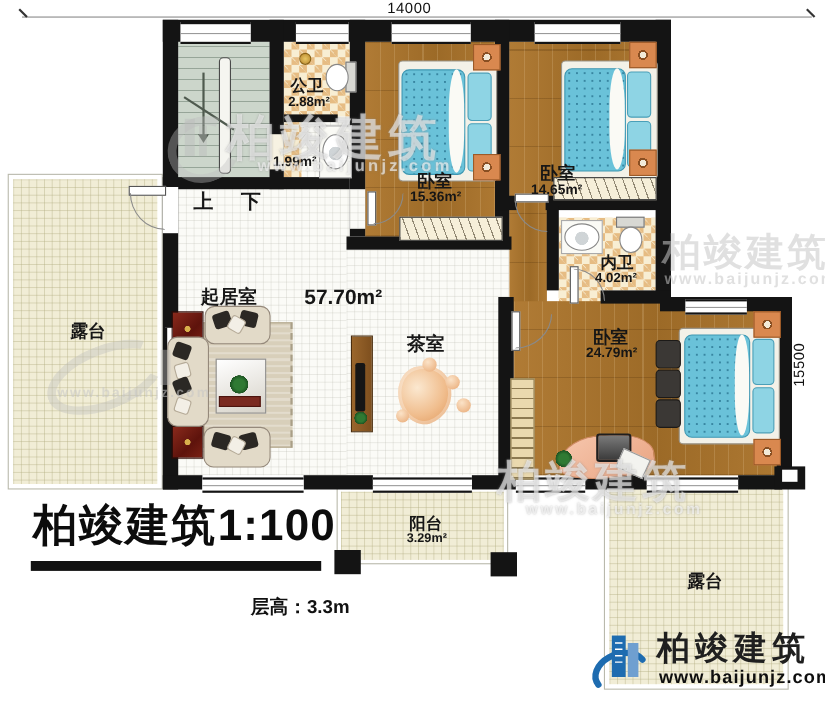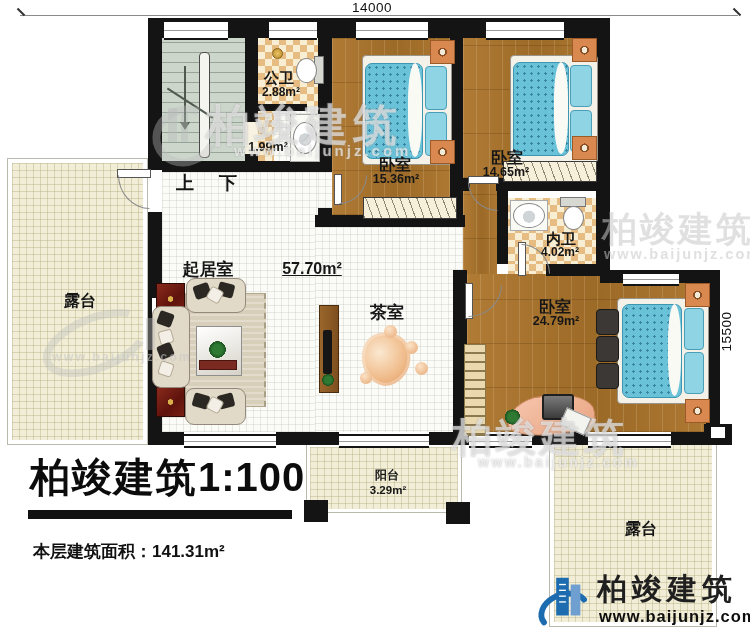--- a/index.html
+++ b/index.html
@@ -224,41 +224,41 @@
   <span class="lbl" style="left:268px;top:140px;font-size:12.5px;">1.99m²</span>
   <span class="lbl" style="left:395px;top:155px;font-size:16px;">卧室</span>
   <span class="lbl" style="left:396px;top:172px;font-size:12.5px;">15.36m²</span>
   <span class="lbl" style="left:507px;top:148px;font-size:16px;">卧室</span>
   <span class="lbl" style="left:506px;top:165px;font-size:12.5px;">14.65m²</span>
   <span class="lbl" style="left:561px;top:230px;font-size:15px;">内卫</span>
   <span class="lbl" style="left:560px;top:245px;font-size:12px;">4.02m²</span>
   <span class="lbl" style="left:555px;top:297px;font-size:16px;">卧室</span>
   <span class="lbl" style="left:556px;top:314px;font-size:12.5px;">24.79m²</span>
   <span class="lbl" style="left:208px;top:258px;font-size:17px;">起居室</span>
-  <span class="lbl" style="left:312px;top:260px;font-size:16px;text-decoration:underline;">57.70m²</span>
+  <span class="lbl" style="left:312px;top:260px;font-size:19px;">57.70m²</span>
   <span class="lbl" style="left:387px;top:301px;font-size:17px;">茶室</span>
   <span class="lbl" style="left:80px;top:291px;font-size:16px;">露台</span>
   <span class="lbl" style="left:641px;top:519px;font-size:16px;">露台</span>
-  <span class="lbl" style="left:387px;top:467px;font-size:12px;">阳台</span>
+  <span class="lbl" style="left:387px;top:467px;font-size:15px;">阳台</span>
   <span class="lbl" style="left:388px;top:484px;font-size:11.5px;">3.29m²</span>
   <span class="lbl" style="left:185px;top:171px;font-size:18px;">上</span>
   <span class="lbl" style="left:228px;top:171px;font-size:18px;">下</span>
 
   <i class="dimline" style="left:20px;top:15px;width:718px;height:1px;"></i>
   <i class="tick" style="left:16px;top:11px;width:10px;height:2px;"></i>
   <i class="tick" style="left:732px;top:11px;width:10px;height:2px;"></i>
   <span class="dimtxt" style="left:352px;top:0px;">14000</span>
   <span class="dimtxt" style="left:696px;top:324px;width:60px;text-align:center;transform:rotate(-90deg);">15500</span>
 
   <div class="title-main" style="left:30px;top:450px;">
     <span>柏竣建筑</span><span style="letter-spacing:1px;">1:100</span>
   </div>
   <i class="title-rule" style="left:28px;top:510px;width:264px;height:9px;"></i>
-  <div class="info" style="left:33px;top:540px;">
-    <span>本层建筑面积：</span><span>141.31m²</span>
+  <div class="info" style="left:228px;top:540px;">
+    <span>层高：</span><span>3.3m</span>
   </div>
 
   <i class="wm-ellipse" style="left:152px;top:106px;width:50px;height:44px;"></i>
   <i class="wm-bar" style="left:168px;top:108px;width:9px;height:34px;"></i>
   <i class="wm-bar" style="left:181px;top:114px;width:7px;height:28px;"></i>
   <span class="wm-name" style="left:206px;top:96px;font-size:44px;letter-spacing:5px;">柏竣建筑</span>
   <span class="wm-site" style="left:234px;top:142px;font-size:15px;letter-spacing:3px;">www.baijunjz.com</span>
   <span class="wm-name wm-gray" style="left:602px;top:206px;font-size:35px;letter-spacing:3px;">柏竣建筑</span>
   <span class="wm-site wm-gray" style="left:604px;top:246px;font-size:14.5px;letter-spacing:2px;">www.baijunjz.com</span>
   <span class="wm-name" style="left:452px;top:410px;font-size:40px;letter-spacing:4px;">柏竣建筑</span>

